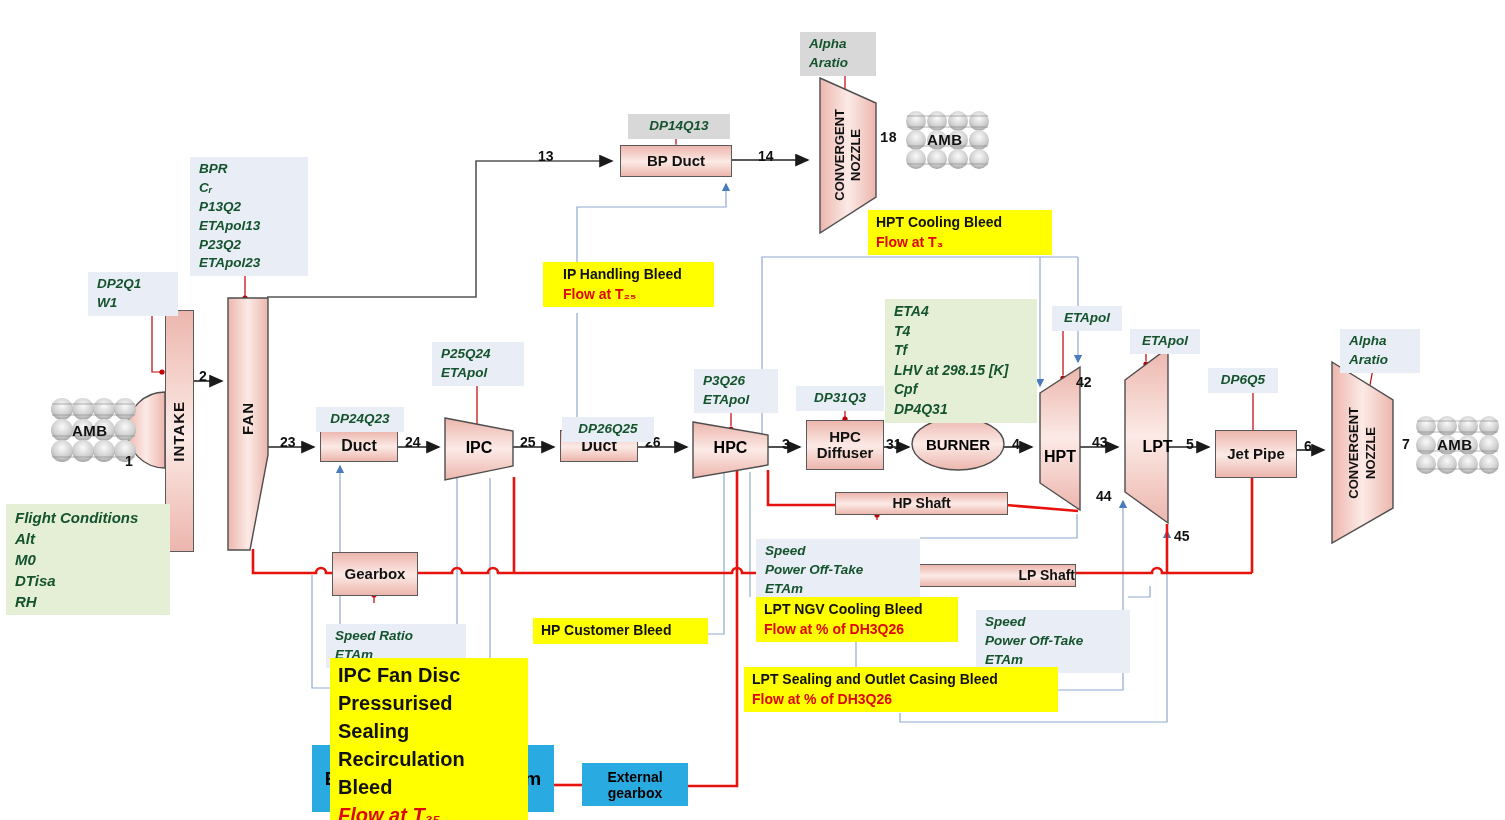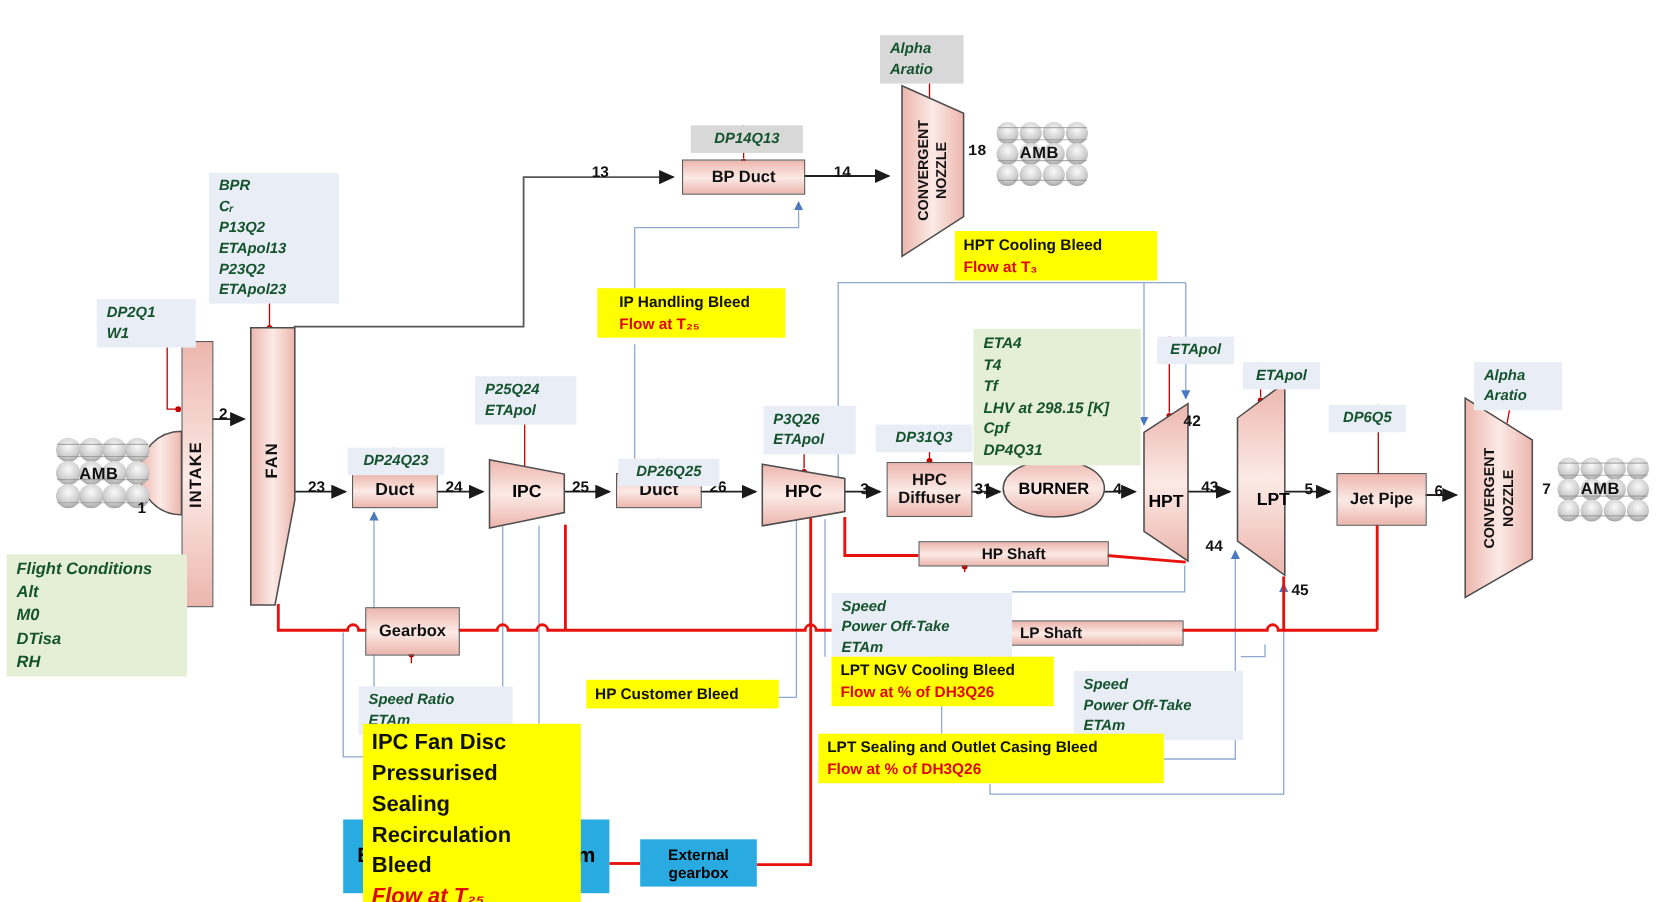--- a/index.html
+++ b/index.html
@@ -236,21 +236,21 @@
   <div class="abs pinkbox" style="left:806px;top:420px;width:76px;height:48px;font-size:15px;">
     <span>HPC</span>
     <span>Diffuser</span>
   </div>
   <div class="abs vwrap" style="left:916px;top:430px;width:84px;height:28px;font-weight:bold;font-size:15px;">
     <span>BURNER</span>
   </div>
   <div class="abs vwrap" style="left:1040px;top:430px;width:40px;height:34px;font-weight:bold;font-size:16px;margin-top:10px;">
     <span>HPT</span>
   </div>
-  <div class="abs vwrap" style="left:1125px;top:430px;width:65px;height:34px;font-weight:bold;font-size:16px;align-items:flex-end;">
+  <div class="abs vwrap" style="left:1125px;top:430px;width:65px;height:34px;font-weight:bold;font-size:16px;">
     <span>LPT</span>
   </div>
   <div class="abs pinkbox" style="left:1215px;top:430px;width:80px;height:46px;font-size:15px;">
     <span>Jet Pipe</span>
   </div>
   <div class="abs pinkbox" style="left:620px;top:145px;width:110px;height:30px;font-size:15px;">
     <span>BP Duct</span>
   </div>
   <div class="abs vwrap" style="left:822px;top:80px;width:52px;height:150px;">
     <span class="vtext" style="font-size:13px;letter-spacing:0;">CONVERGENT</span>
@@ -259,21 +259,21 @@
   <div class="abs vwrap" style="left:1334px;top:370px;width:57px;height:165px;">
     <span class="vtext" style="font-size:13px;letter-spacing:0;">CONVERGENT</span>
     <span class="vtext" style="font-size:13px;letter-spacing:0;">NOZZLE</span>
   </div>
   <div class="abs pinkbox" style="left:332px;top:552px;width:84px;height:42px;font-size:15px;">
     <span>Gearbox</span>
   </div>
   <div class="abs pinkbox" style="left:835px;top:492px;width:171px;height:21px;font-size:14px;">
     <span>HP Shaft</span>
   </div>
-  <div class="abs pinkbox" style="left:835px;top:564px;width:239px;height:21px;font-size:14px;">
+  <div class="abs pinkbox" style="left:835px;top:564px;width:239px;height:21px;font-size:14px;align-items:flex-end;">
     <span>LP Shaft</span>
   </div>
   <div class="abs bluebox" style="left:312px;top:745px;width:242px;height:67px;font-size:19px;">
     <span>Electrical power system</span>
   </div>
   <div class="abs bluebox" style="left:582px;top:763px;width:106px;height:43px;font-size:14px;">
     <span>External</span>
     <span>gearbox</span>
   </div>
 

